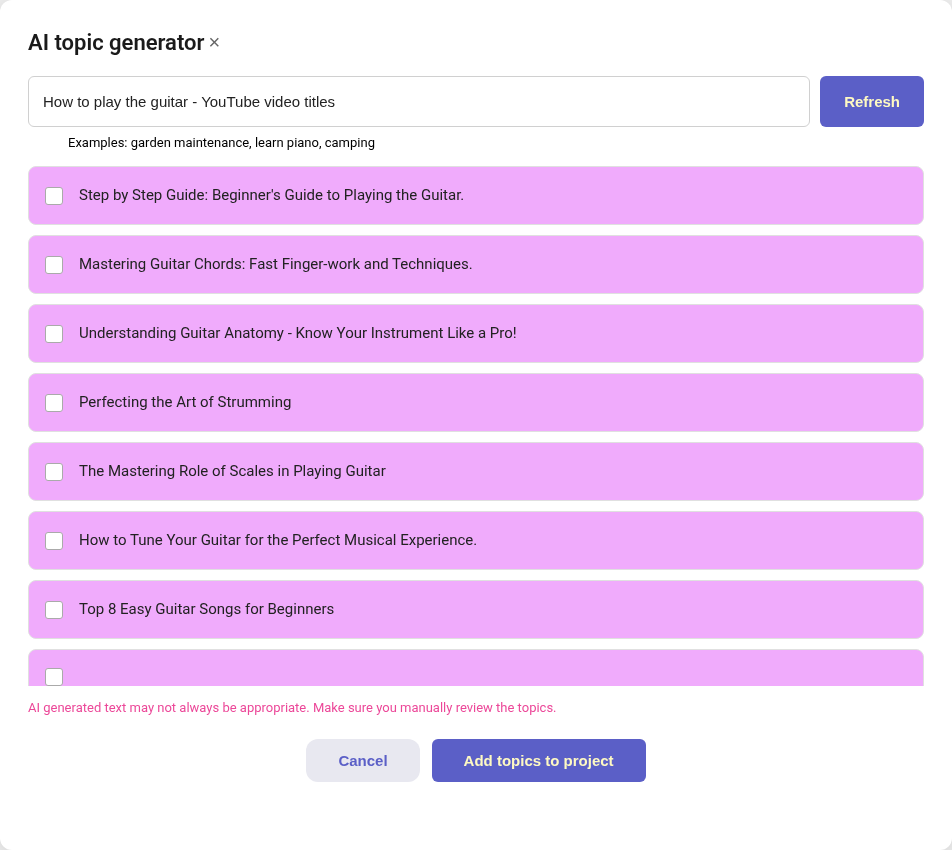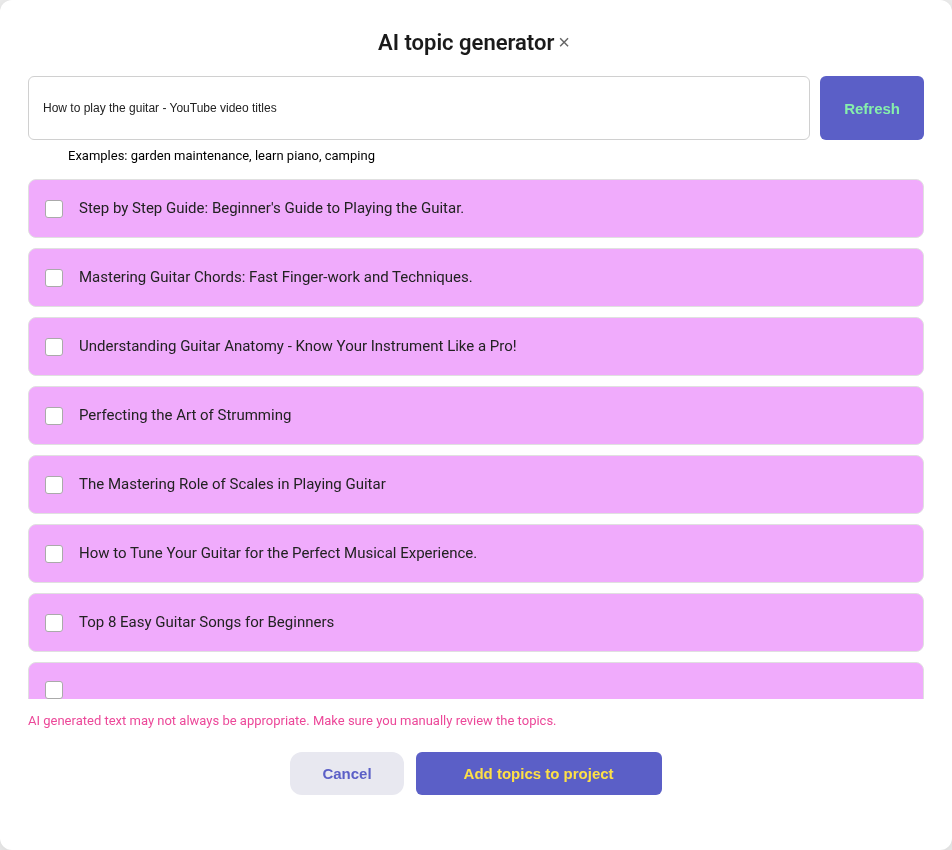--- a/index.html
+++ b/index.html
@@ -25,21 +25,21 @@
       box-shadow: 0 4px 24px rgba(0,0,0,0.15);
       padding: 28px 28px 28px 28px;
       position: relative;
       display: flex;
       flex-direction: column;
     }
 
     .modal-header {
       display: flex;
       align-items: center;
-      justify-content: center;
+      justify-content: flex-start;
       margin-bottom: 20px;
     }
 
     .modal-title {
       font-size: 22px;
       font-weight: 600;
       color: #1a1a1a;
     }
 
     .close-button {
@@ -56,29 +56,29 @@
     .search-row {
       display: flex;
       gap: 10px;
       margin-bottom: 8px;
     }
 
     .search-input {
       flex: 1;
       border: 1.5px solid #d0d0d0;
       border-radius: 6px;
-      padding: 24px 14px;
-      font-size: 12px;
+      padding: 16px 14px;
+      font-size: 15px;
       color: #222;
       outline: none;
     }
 
     .refresh-button {
       background: #5b5fc7;
-      color: #86efac;
+      color: #fef9c3;
       border: none;
       border-radius: 6px;
       padding: 12px 24px;
       font-size: 15px;
       font-weight: 600;
       cursor: pointer;
       white-space: nowrap;
     }
 
     .examples-text {
@@ -165,24 +165,24 @@
       border: none;
       border-radius: 12px;
       padding: 13px 32px;
       font-size: 15px;
       font-weight: 600;
       cursor: pointer;
     }
 
     .add-button {
       background: #5b5fc7;
-      color: #fde047;
+      color: #fef9c3;
       border: none;
       border-radius: 6px;
-      padding: 13px 48px;
+      padding: 13px 32px;
       font-size: 15px;
       font-weight: 600;
       cursor: pointer;
     }
   </style>
 </head>
 <body>
 
 <div class="modal-overlay">
 

